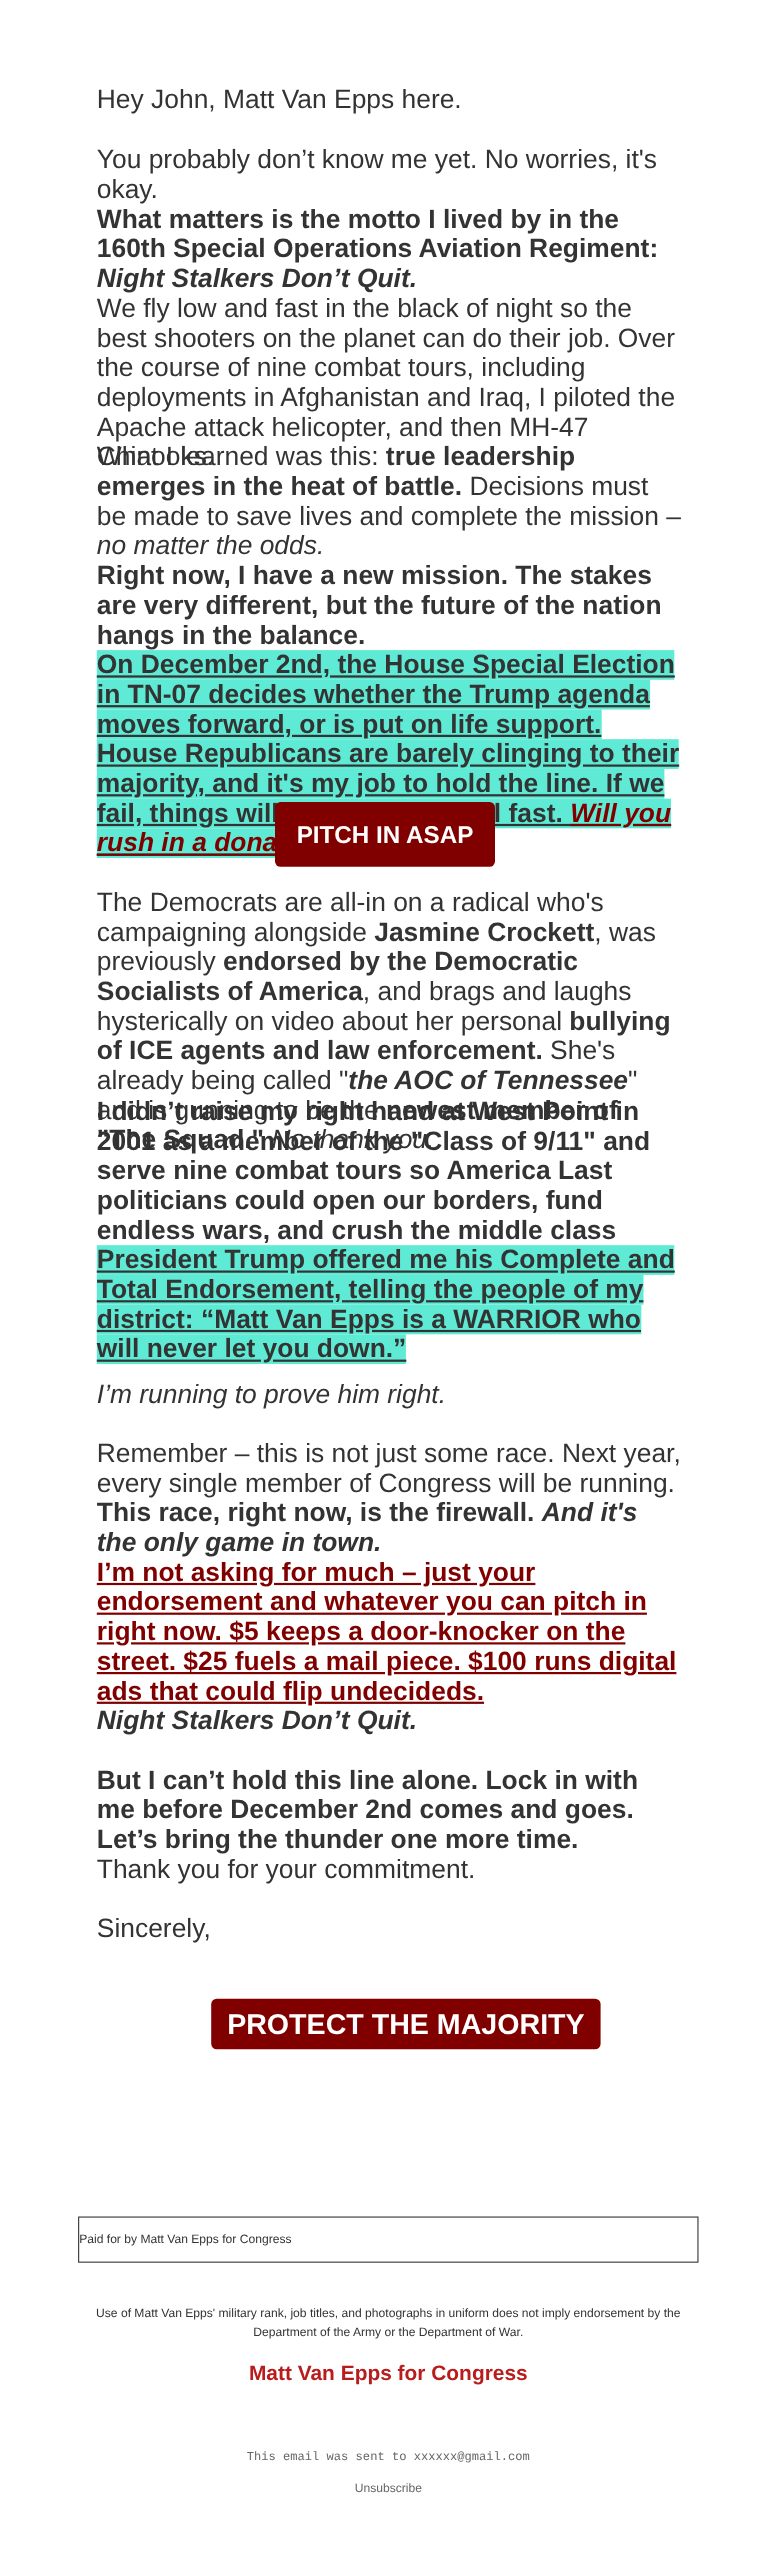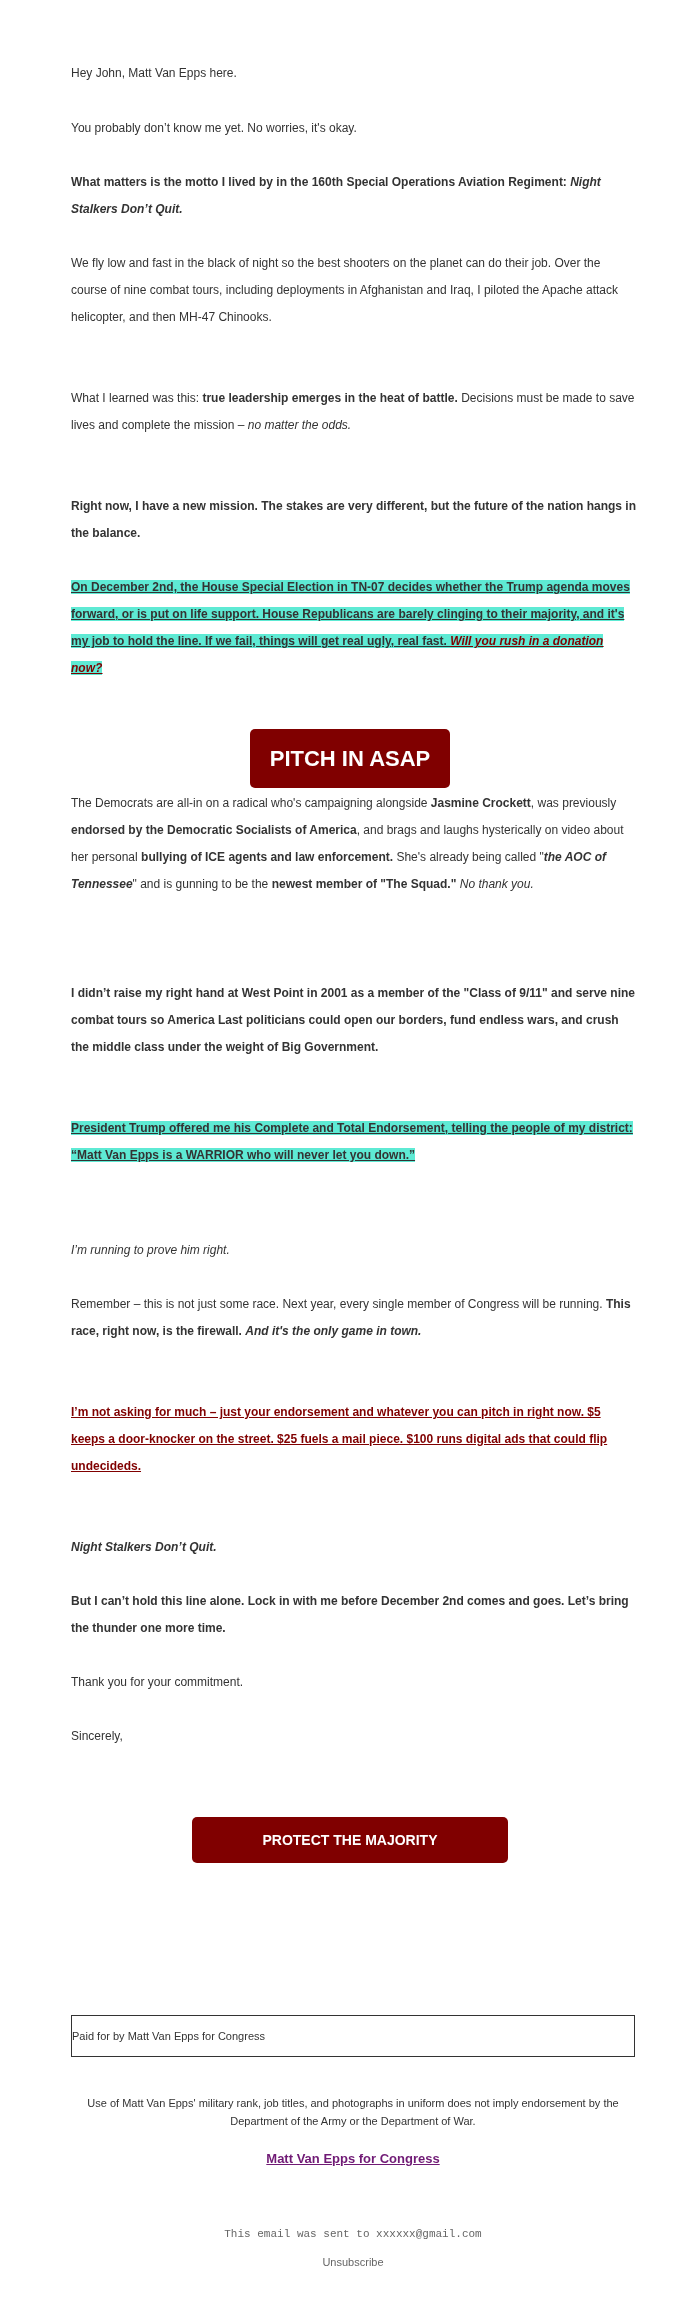--- a/index.html
+++ b/index.html
@@ -1,34 +1,34 @@
 <!DOCTYPE html>
 <html><head>
 <meta charset="utf-8">
 <style>
   html, body { margin: 0; padding: 0; background: #ffffff; }
   body { width: 700px; height: 2323px; position: relative; overflow: hidden;
          font-family: "Liberation Sans", sans-serif; color: #333333; }
   .col { position: absolute; left: 71px; width: 566px; }
-  .p { font-size: 12px; line-height: 27px; margin: 0; }
+  .p { font-size: 24px; line-height: 27px; margin: 17px; }
   .b { font-weight: bold; }
   .i { font-style: italic; }
   .hl { background: #5eead4; text-decoration: underline; }
   .red-link { color: #800000; text-decoration: underline; font-weight: bold; cursor: pointer; }
   .btn { position: absolute; background: #800000; color: #ffffff; font-weight: bold;
          text-align: center; border-radius: 5px; cursor: pointer; text-decoration: none;
          display: flex; align-items: center; justify-content: center; }
   .btn1 { left: 250px; top: 729px; width: 200px; height: 59px; font-size: 22px; }
-  .btn2 { left: 192px; top: 1817px; width: 316px; height: 46px; font-size: 14px; text-align: right; }
+  .btn2 { left: 192px; top: 1817px; width: 354px; height: 46px; font-size: 26px; text-align: right; }
   .paidbox { position: absolute; left: 71px; top: 2015px; width: 562px; height: 40px;
              border: 1px solid #333333; font-size: 11px; color: #333333;
              display: flex; align-items: center; justify-content: flex-start; }
   .foot { position: absolute; left: 71px; width: 564px; text-align: center; }
   .disc { top: 2094px; font-size: 11px; line-height: 18px; color: #333333; }
-  .org { top: 2150px; font-size: 13px; line-height: 17px; color: #701a75; text-decoration: underline; }
+  .org { top: 2150px; font-size: 19px; line-height: 17px; color: #b91c1c; }
   .sent { top: 2228px; font-size: 11px; color: #666666; font-family: Liberation Mono, monospace; }
   .unsub { top: 2256px; font-size: 11px; color: #666666; cursor: pointer; }
 </style>
 </head>
 <body>
 
 <div class="col" style="top:60px;">
   <p class="p">Hey John, Matt Van Epps here.</p>
 </div>
 

